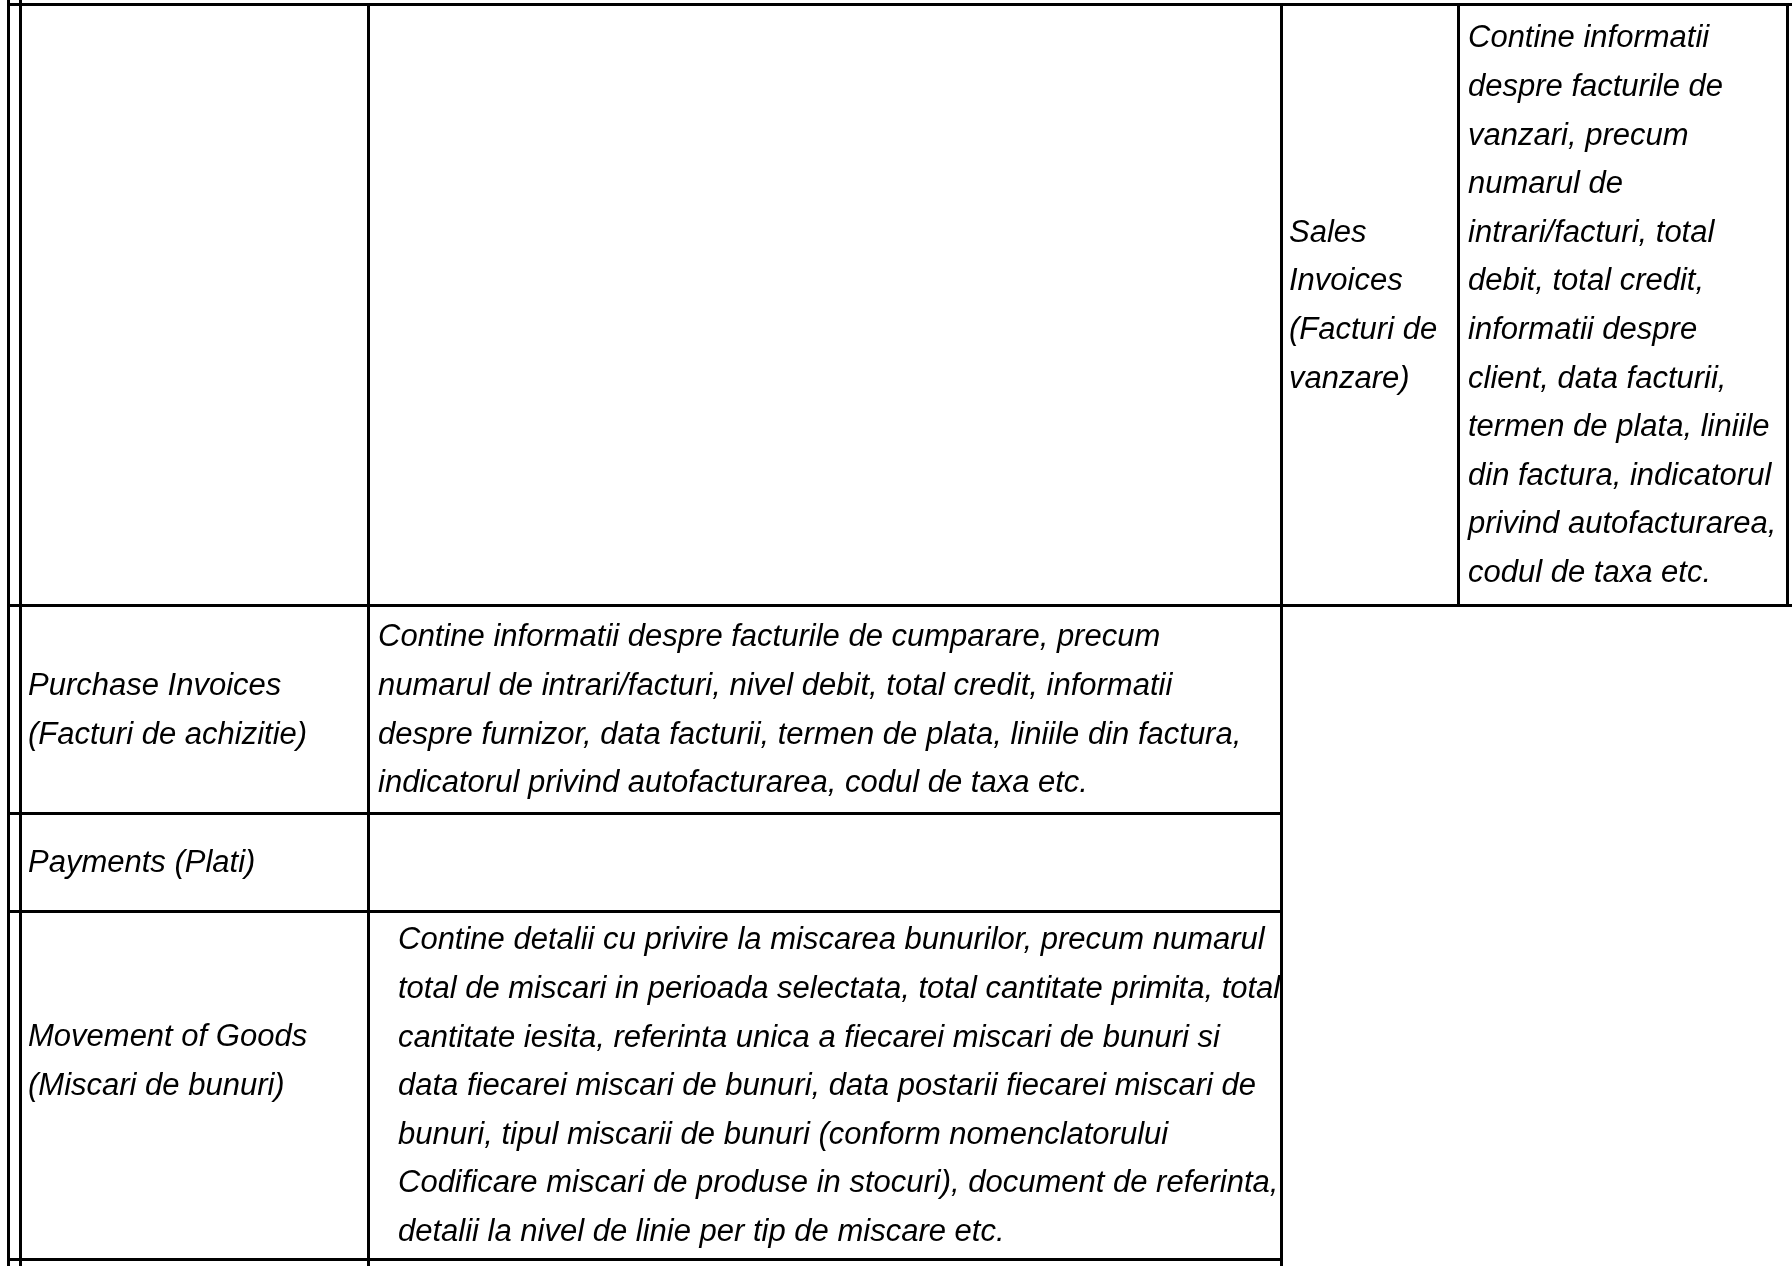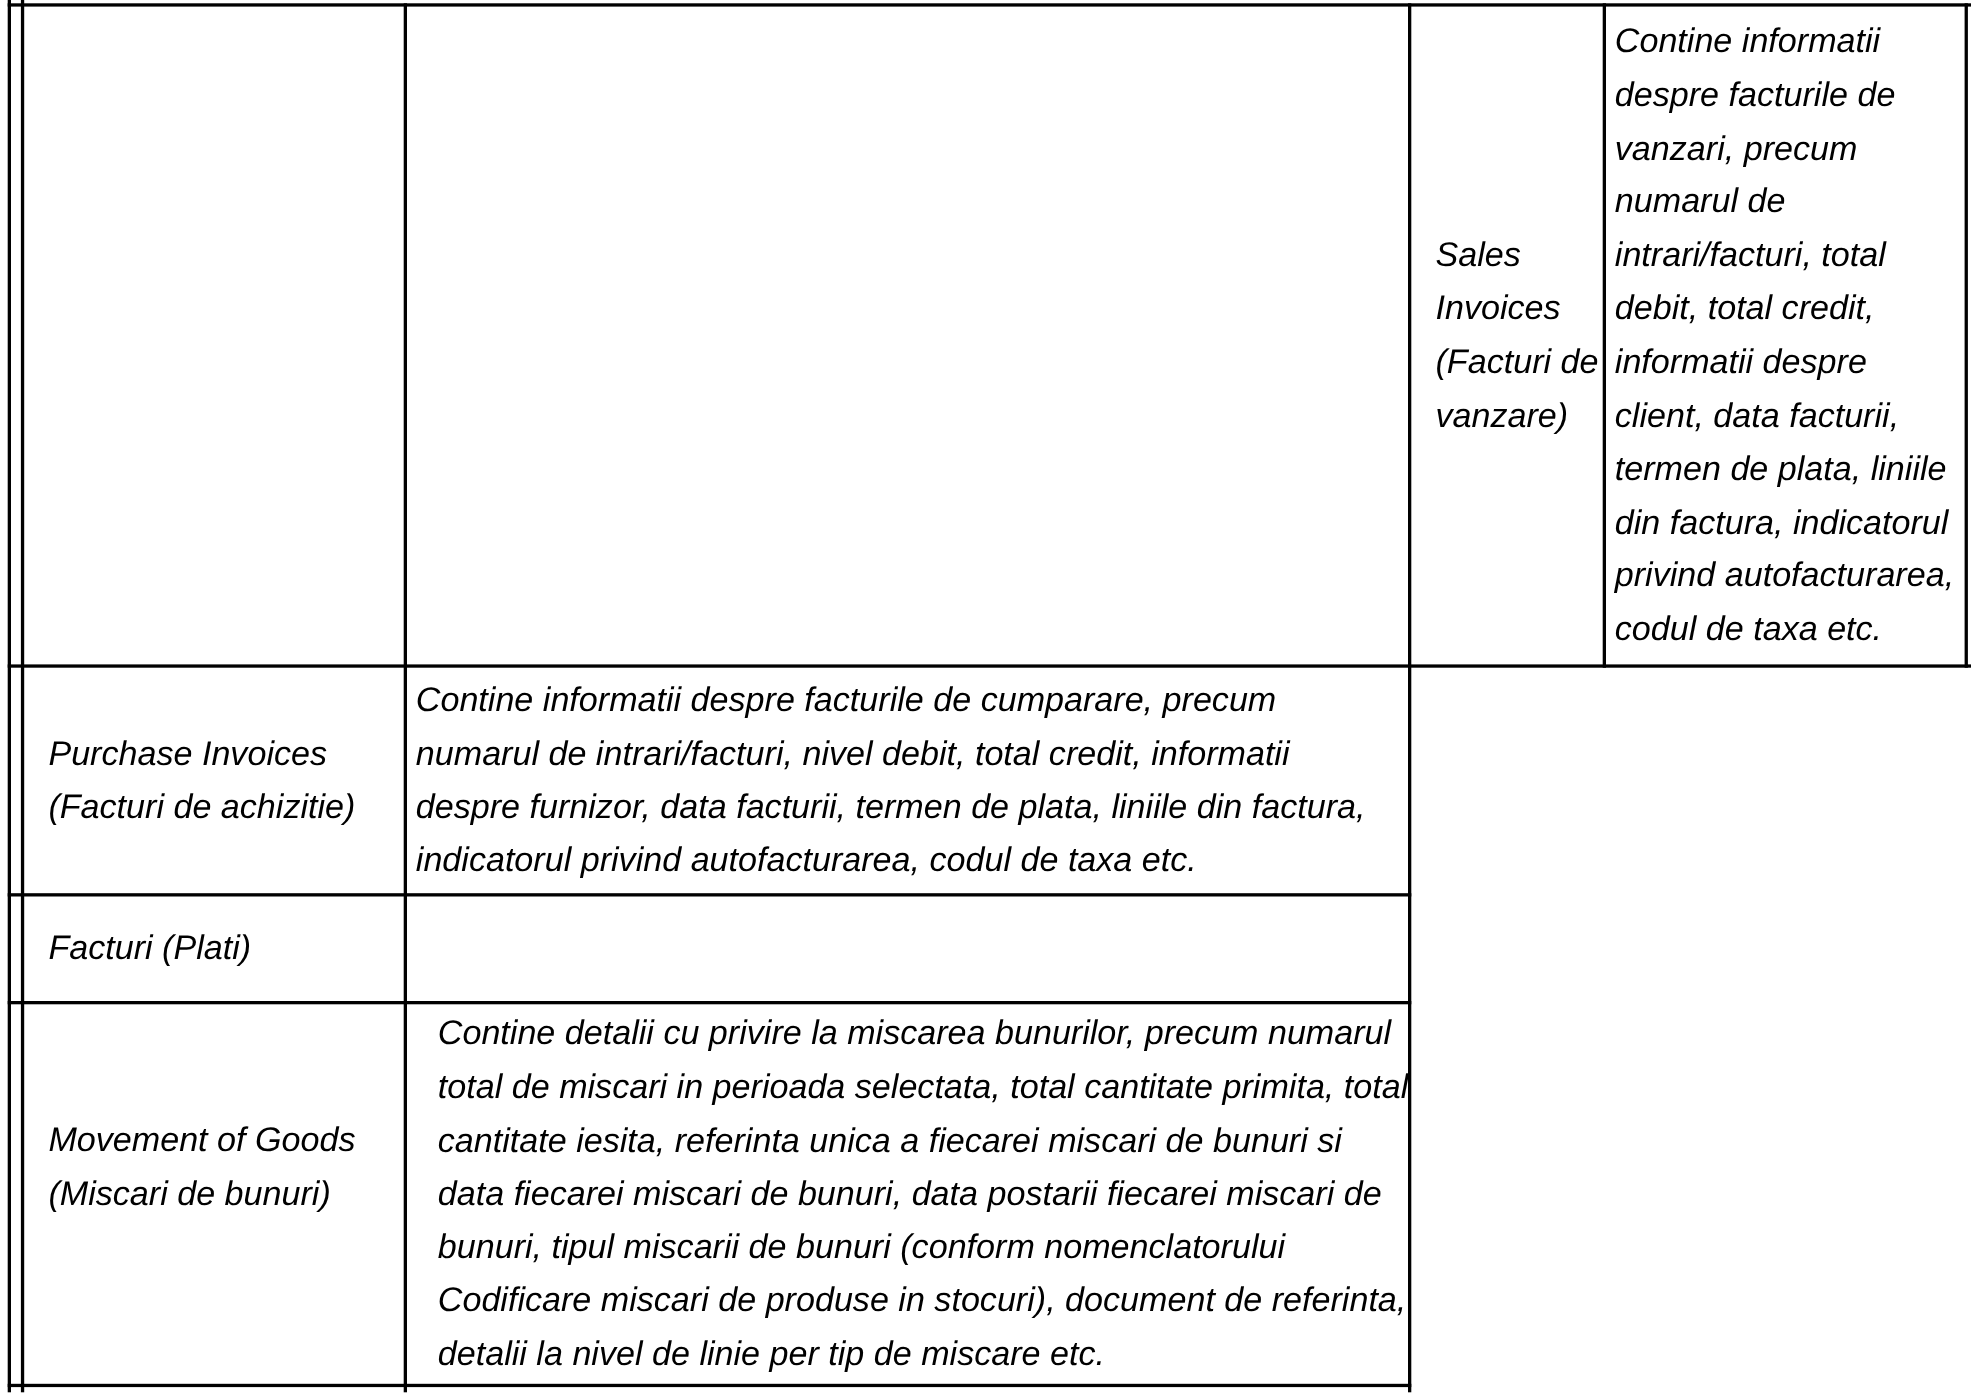--- a/index.html
+++ b/index.html
@@ -8,21 +8,21 @@
     background:#ffffff;
   }
   .page{position:absolute;inset:0;}
   .line{position:absolute;background:#000000;}
   .cell{
     position:absolute;display:flex;flex-direction:column;justify-content:center;
     overflow:hidden;color:#000000;
     font:italic 31px/48.6px "Liberation Sans", sans-serif;
     white-space:pre;
   }
-  .name-cell{padding-left:22px;}
+  .name-cell{padding-left:6px;}
   .desc-cell{padding-left:8px;}
 </style>
 </head>
 <body>
 
 <div class="page">
 
   <div class="line" style="left:7px;top:0;width:3px;height:1266px"></div>
   <div class="line" style="left:19px;top:0;width:3px;height:1266px"></div>
   <div class="line" style="left:367px;top:3px;width:3px;height:1263px"></div>
@@ -53,21 +53,21 @@
 privind autofacturarea,
 codul de taxa etc.</div>
 
   <div class="cell name-cell" style="left:22px;top:607px;width:345px;height:205px">Purchase Invoices
 (Facturi de achizitie)</div>
   <div class="cell desc-cell" style="left:370px;top:607px;width:910px;height:205px">Contine informatii despre facturile de cumparare, precum
 numarul de intrari/facturi, nivel debit, total credit, informatii
 despre furnizor, data facturii, termen de plata, liniile din factura,
 indicatorul privind autofacturarea, codul de taxa etc.</div>
 
-  <div class="cell name-cell" style="left:22px;top:815px;width:345px;height:95px">Facturi (Plati)</div>
+  <div class="cell name-cell" style="left:22px;top:815px;width:345px;height:95px">Payments (Plati)</div>
 
   <div class="cell name-cell" style="left:22px;top:913px;width:345px;height:295px">Movement of Goods
 (Miscari de bunuri)</div>
   <div class="cell desc-cell" style="left:390px;top:913px;width:910px;height:345px">Contine detalii cu privire la miscarea bunurilor, precum numarul
 total de miscari in perioada selectata, total cantitate primita, total
 cantitate iesita, referinta unica a fiecarei miscari de bunuri si
 data fiecarei miscari de bunuri, data postarii fiecarei miscari de
 bunuri, tipul miscarii de bunuri (conform nomenclatorului
 Codificare miscari de produse in stocuri), document de referinta,
 detalii la nivel de linie per tip de miscare etc.</div>

